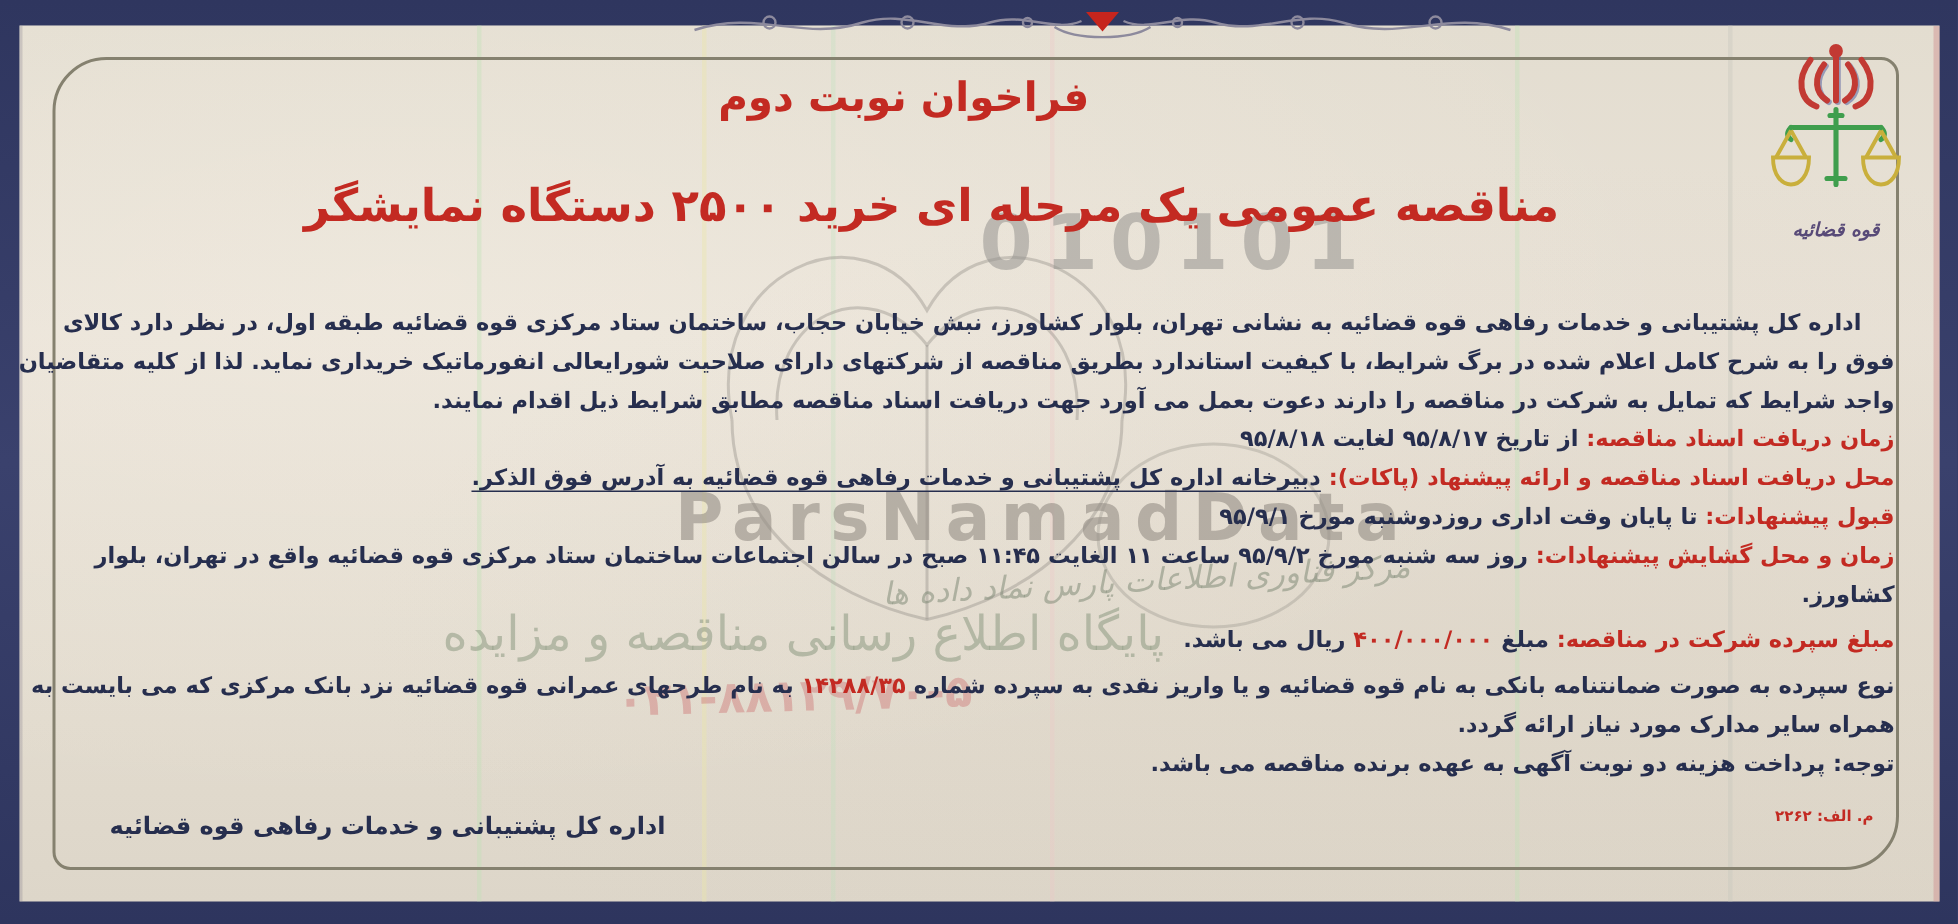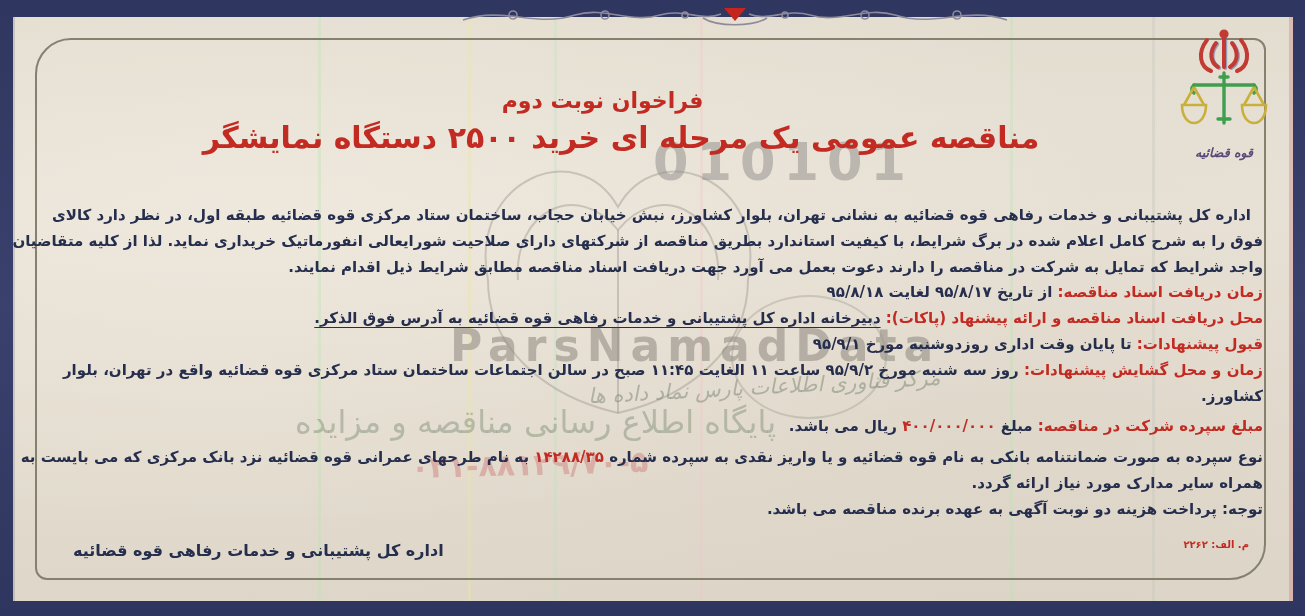--- a/index.html
+++ b/index.html
@@ -17,29 +17,29 @@
       linear-gradient(180deg,#e3ddd0,#e9e2d7 35%,#e3dccf 75%,#ddd6c9);
     box-shadow:inset -4px 0 0 rgba(206,141,141,.45), inset 2px 0 0 rgba(120,110,130,.25);
   }
   .inner-border{
     position:absolute;left:22px;top:21px;right:27px;bottom:21px;
     border:2px solid #85816f;border-radius:36px 12px 36px 12px;
     z-index:1;pointer-events:none;
   }
   .streak{position:absolute;top:0;height:584px;width:3px;z-index:0;}
   .title-red{position:absolute;color:#c32a22;font-weight:bold;text-align:center;z-index:3;direction:rtl;}
-  .t1{left:0;width:1179px;top:33px;font-size:22px;letter-spacing:0px;margin-top:38px;}
+  .t1{left:0;width:1179px;top:33px;font-size:27px;letter-spacing:0px;}
   .t2{left:-32px;width:1280px;top:103px;font-size:30px;}
   .bodytext{
     position:absolute;right:30px;left:28px;top:186px;z-index:3;
     direction:rtl;text-align:right;color:#262e4e;font-weight:bold;
     font-size:15px;line-height:25.8px;letter-spacing:-0.2px;
   }
   .line{white-space:nowrap;}
-  .indent{padding-right:12px;}
+  .indent{padding-right:22px;}
   .lbl{color:#c32a22;}
   .uline{text-decoration:underline;text-underline-offset:4px;text-decoration-thickness:1px;}
   .rednum{color:#c32a22;margin-top:40px;}
   .gap{margin-top:5px;}
   .footer-org{position:absolute;left:60px;top:524px;z-index:3;direction:rtl;color:#262e4e;font-weight:bold;font-size:16px;}
   .footer-ref{position:absolute;right:44px;top:522px;z-index:3;direction:rtl;color:#c32a22;font-weight:bold;font-size:10px;}
   
   .logo{position:absolute;left:1163px;top:10px;width:96px;height:152px;z-index:3;text-align:center;}
   .logo-caption{direction:rtl;color:#584a78;font-weight:bold;font-style:italic;font-size:12.5px;margin-top:-4px;}
   

